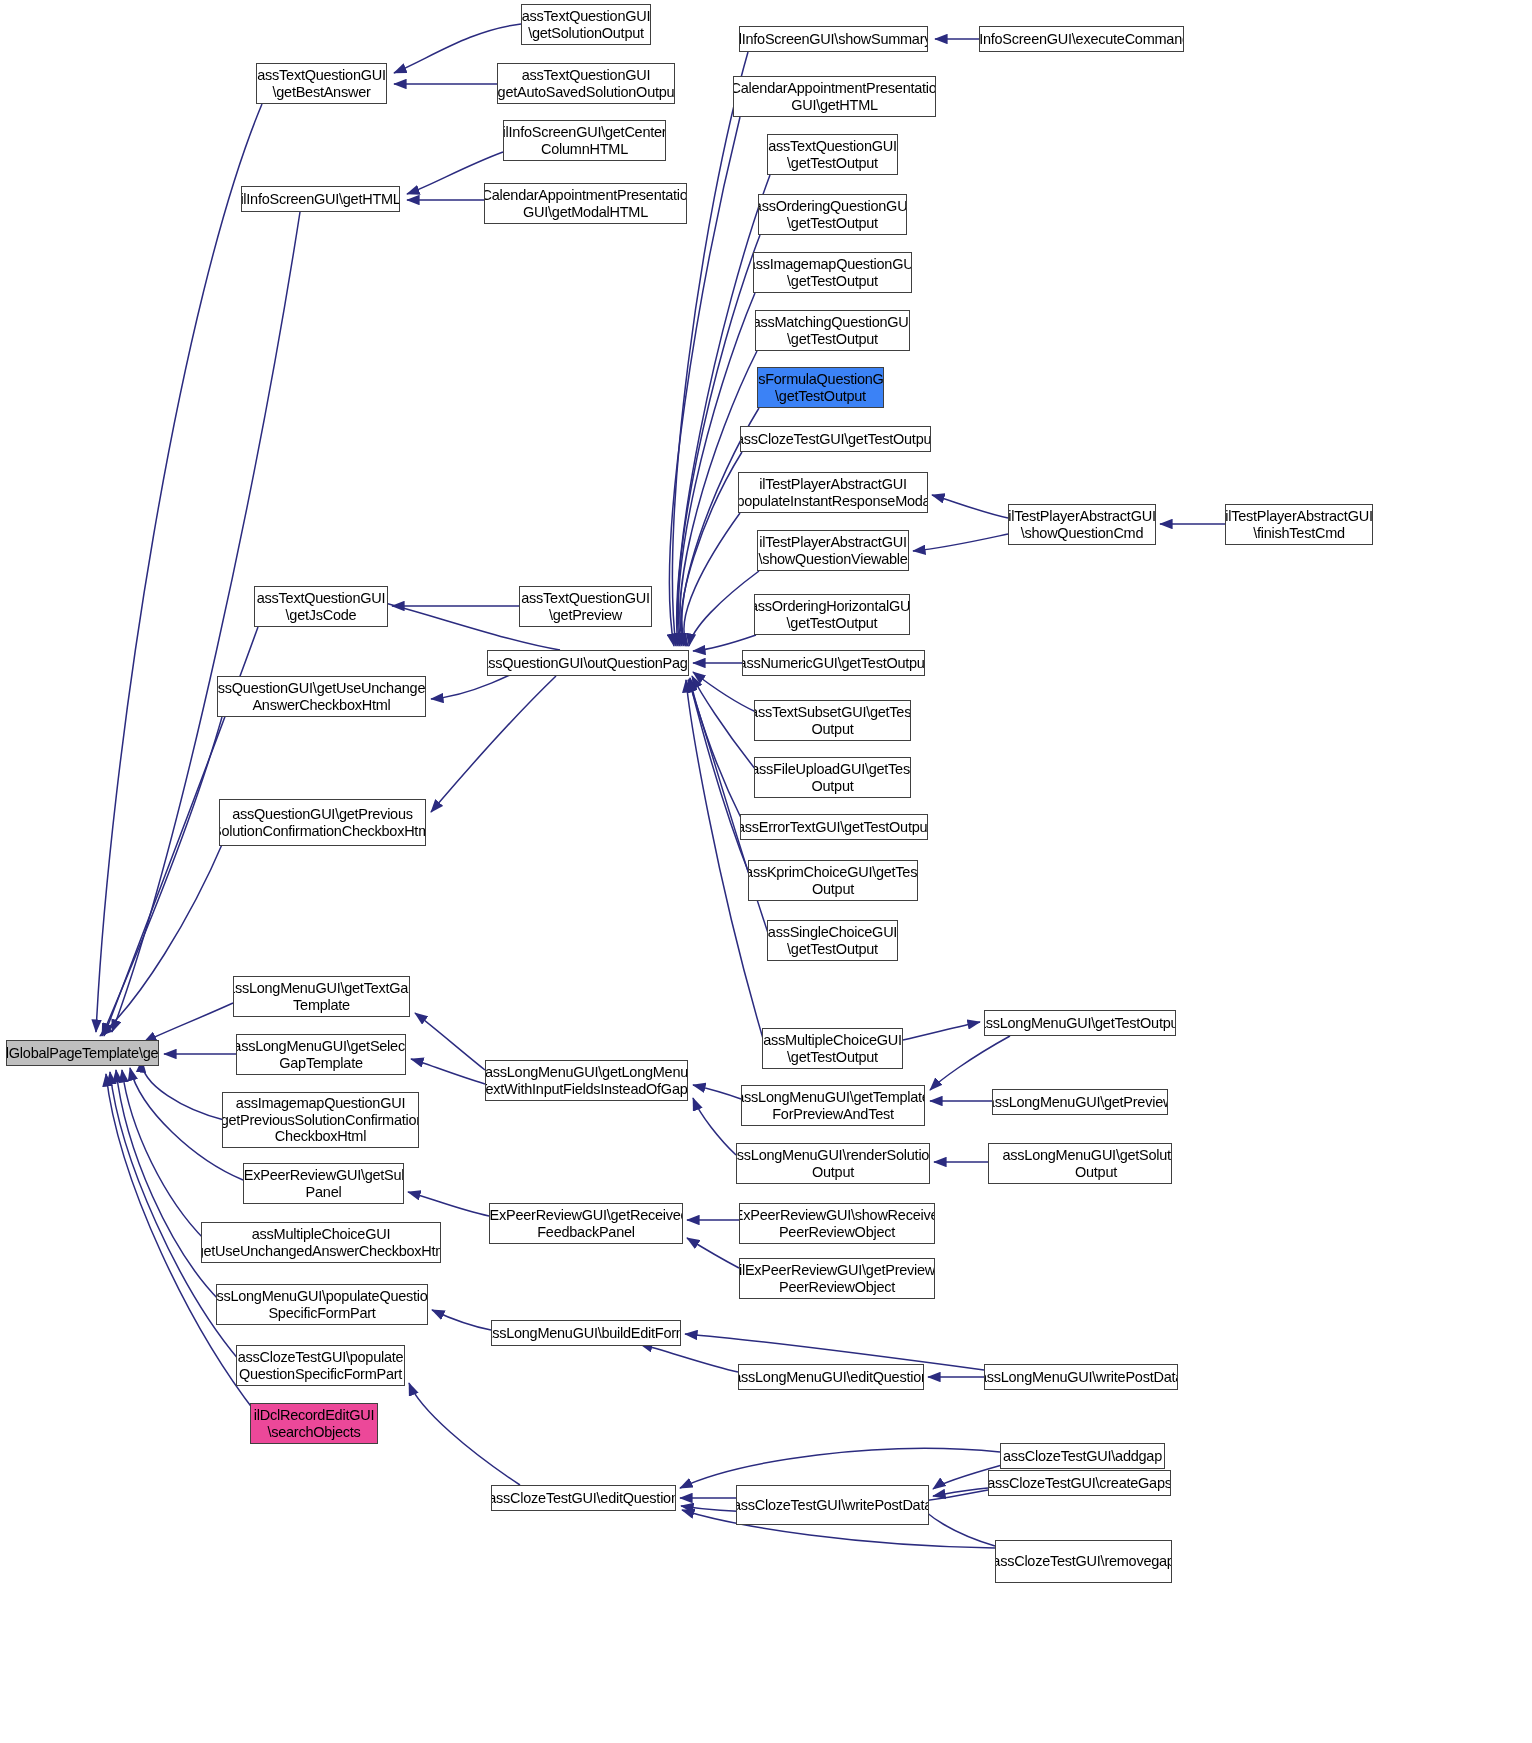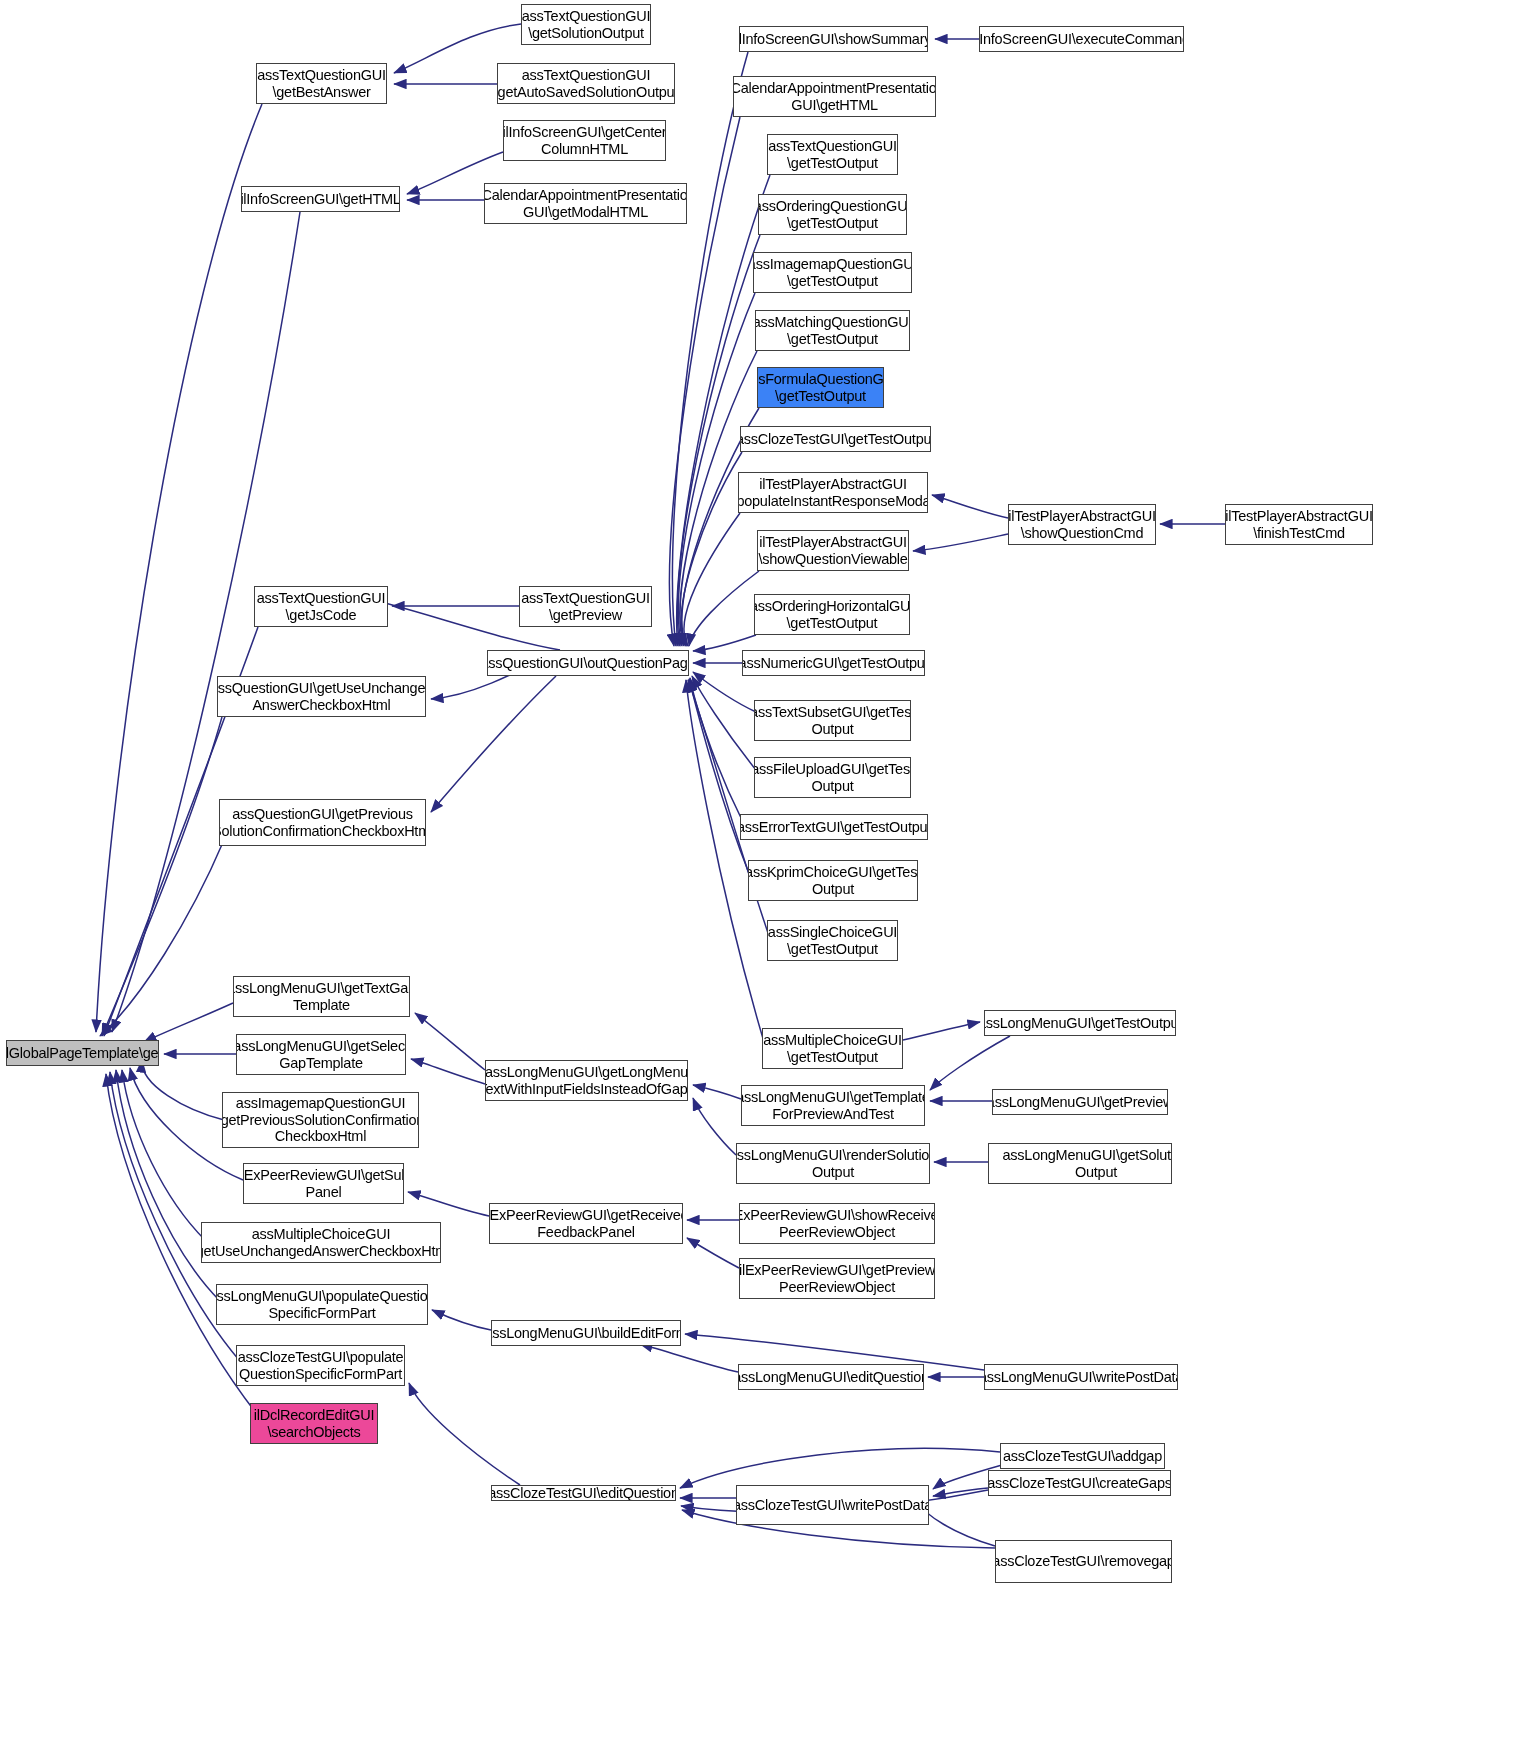--- a/index.html
+++ b/index.html
@@ -224,19 +224,19 @@
       <div class="gnode" style="left: 216px; top: 1284px; width: 212px; height: 41px; background: rgb(255, 255, 255); border-color: rgb(64, 64, 64);">assLongMenuGUI\populateQuestion
 SpecificFormPart</div>
       <div class="gnode" style="left: 491px; top: 1320px; width: 190px; height: 26px; background: rgb(255, 255, 255); border-color: rgb(64, 64, 64);">assLongMenuGUI\buildEditForm</div>
       <div class="gnode" style="left: 236px; top: 1345px; width: 169px; height: 41px; background: rgb(255, 255, 255); border-color: rgb(64, 64, 64);">assClozeTestGUI\populate
 QuestionSpecificFormPart</div>
       <div class="gnode" style="left: 738px; top: 1364px; width: 186px; height: 26px; background: rgb(255, 255, 255); border-color: rgb(64, 64, 64);">assLongMenuGUI\editQuestion</div>
       <div class="gnode" style="left: 984px; top: 1364px; width: 194px; height: 26px; background: rgb(255, 255, 255); border-color: rgb(64, 64, 64);">assLongMenuGUI\writePostData</div>
       <div class="gnode" style="left: 250px; top: 1403px; width: 128px; height: 41px; background: #ec4899; border-color: rgb(64, 64, 64);">ilDclRecordEditGUI
 \searchObjects</div>
       <div class="gnode" style="left: 1000px; top: 1443px; width: 165px; height: 26px; background: rgb(255, 255, 255); border-color: rgb(64, 64, 64);">assClozeTestGUI\addgap</div>
-      <div class="gnode" style="left: 491px; top: 1485px; width: 185px; height: 16px; background: rgb(255, 255, 255); border-color: rgb(64, 64, 64);">assClozeTestGUI\editQuestion</div>
+      <div class="gnode" style="left: 491px; top: 1485px; width: 185px; height: 26px; background: rgb(255, 255, 255); border-color: rgb(64, 64, 64);">assClozeTestGUI\editQuestion</div>
       <div class="gnode" style="left: 736px; top: 1485px; width: 193px; height: 40px; background: rgb(255, 255, 255); border-color: rgb(64, 64, 64);">assClozeTestGUI\writePostData</div>
       <div class="gnode" style="left: 988px; top: 1470px; width: 183px; height: 26px; background: rgb(255, 255, 255); border-color: rgb(64, 64, 64);">assClozeTestGUI\createGaps</div>
       <div class="gnode" style="left: 995px; top: 1540px; width: 177px; height: 43px; background: rgb(255, 255, 255); border-color: rgb(64, 64, 64);">assClozeTestGUI\removegap</div>
     </div>
 
 </div>
 
 </body></html>

